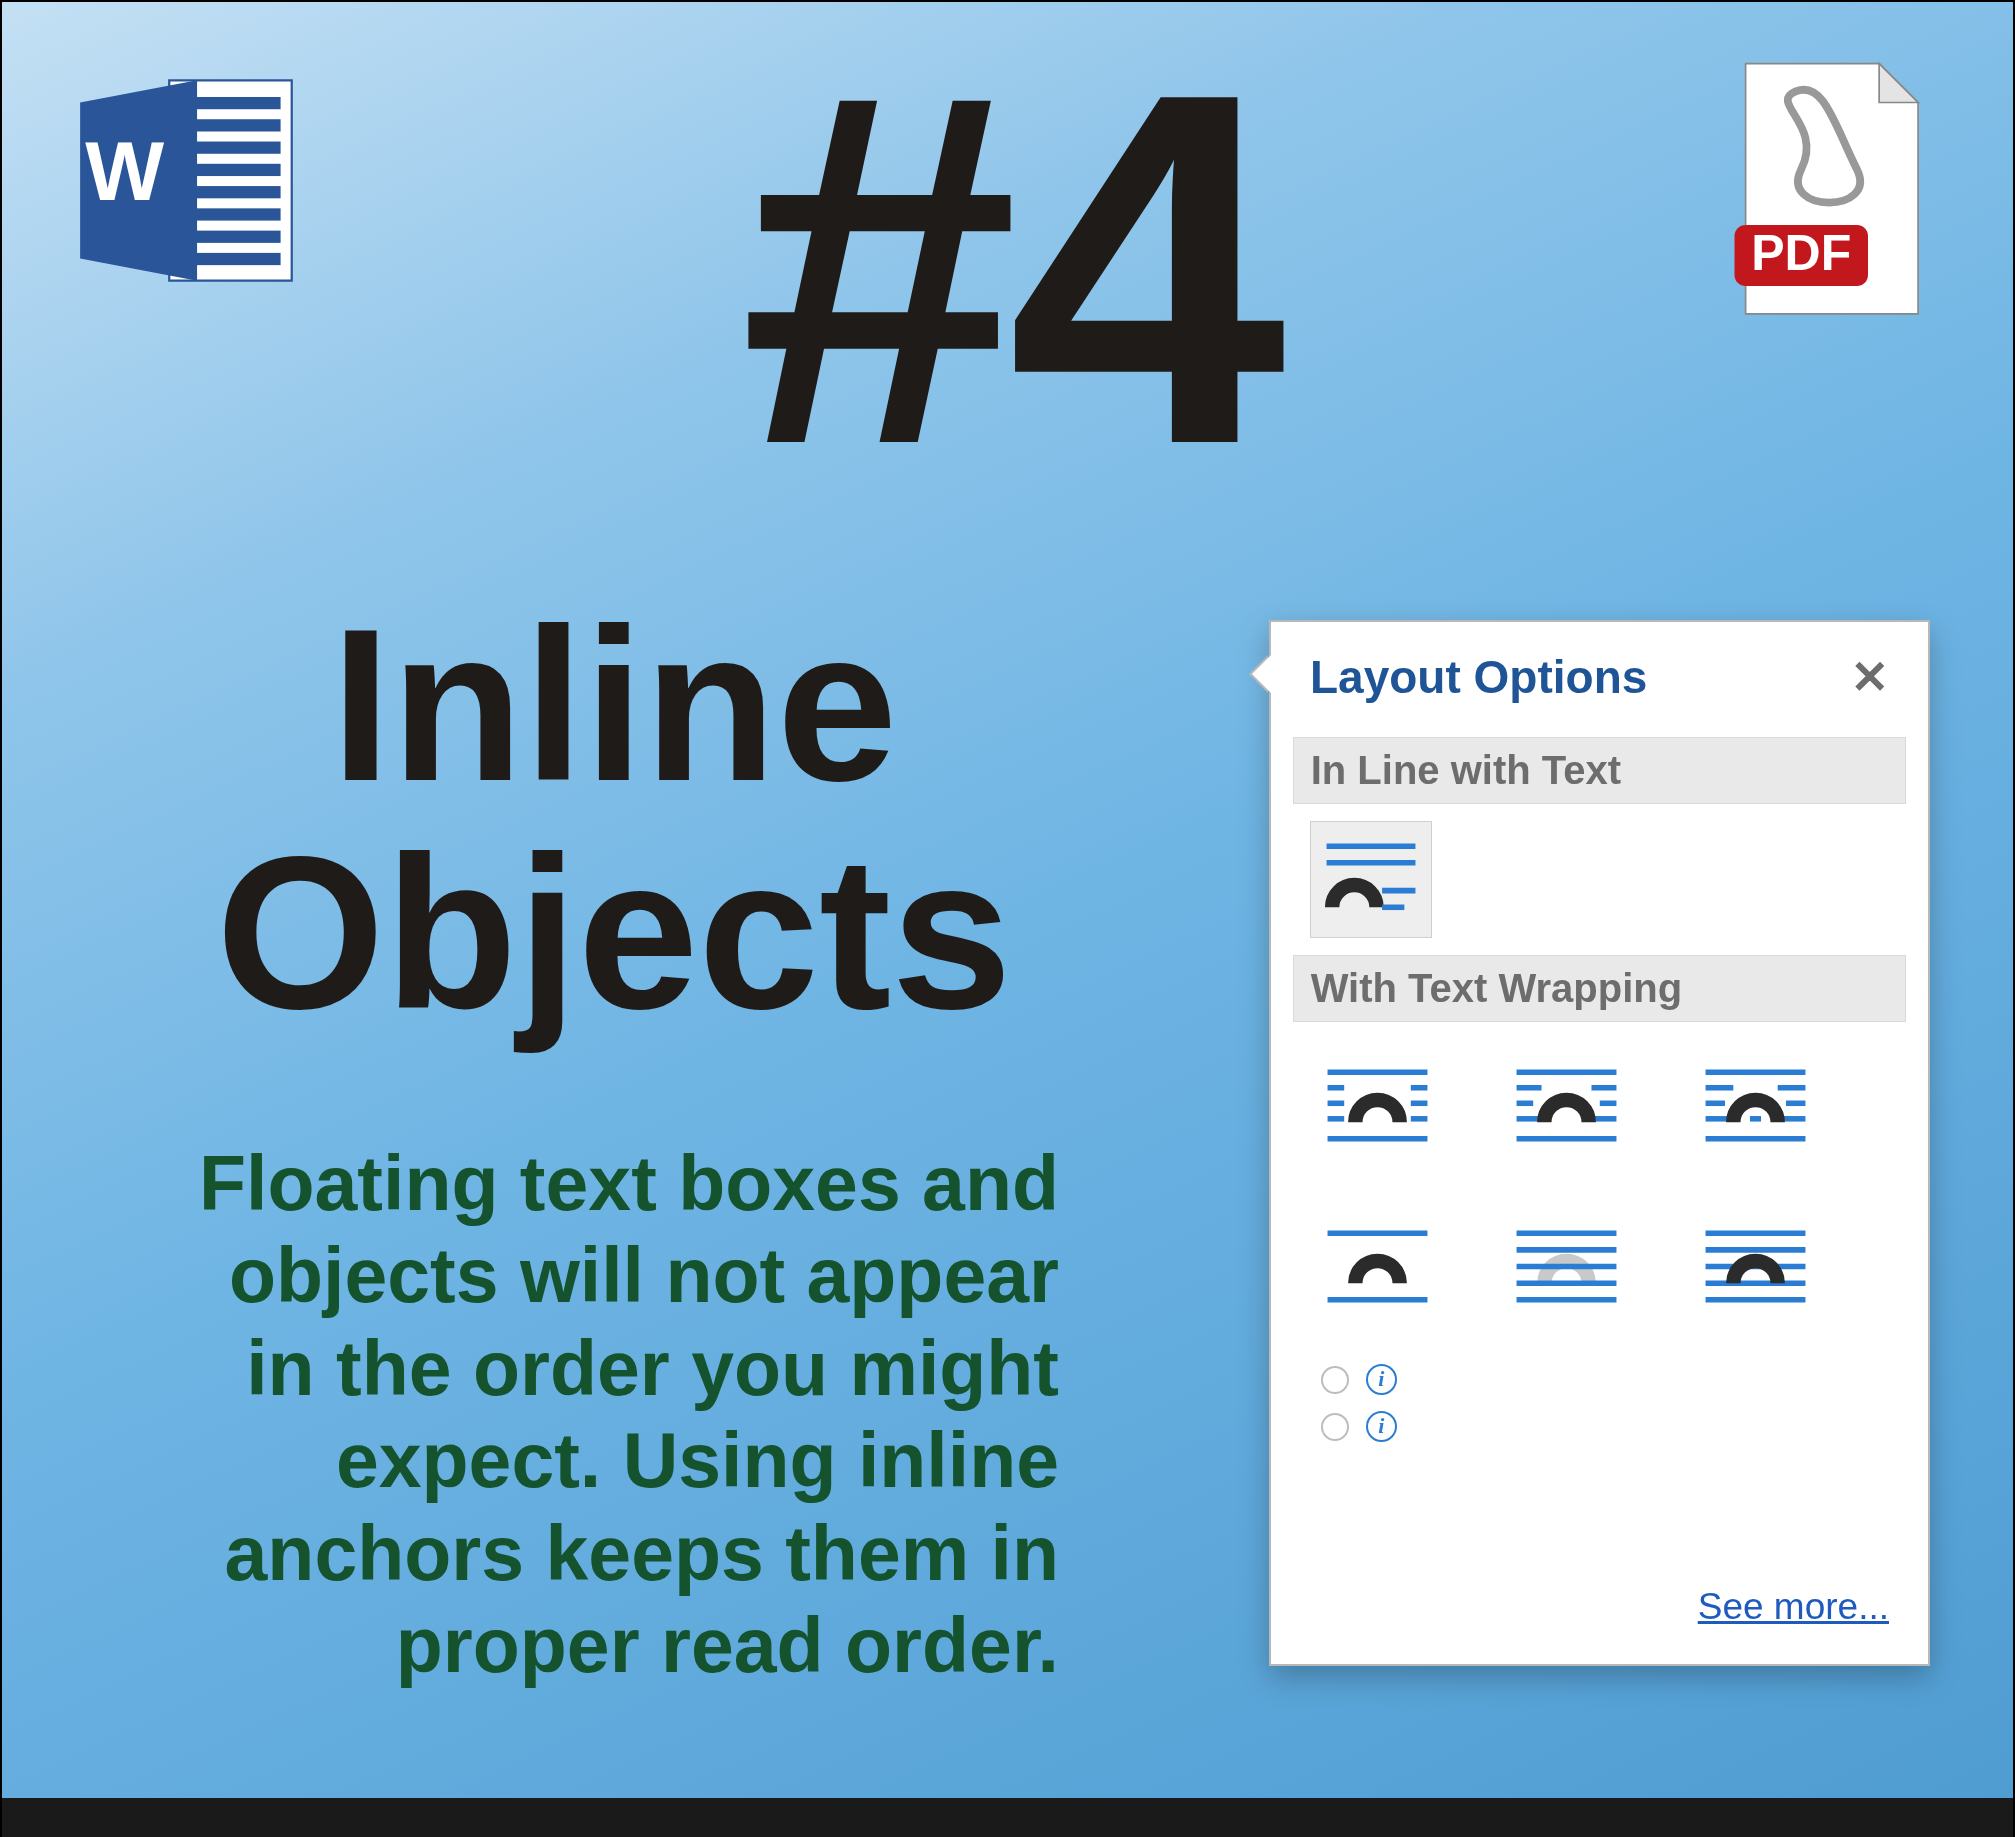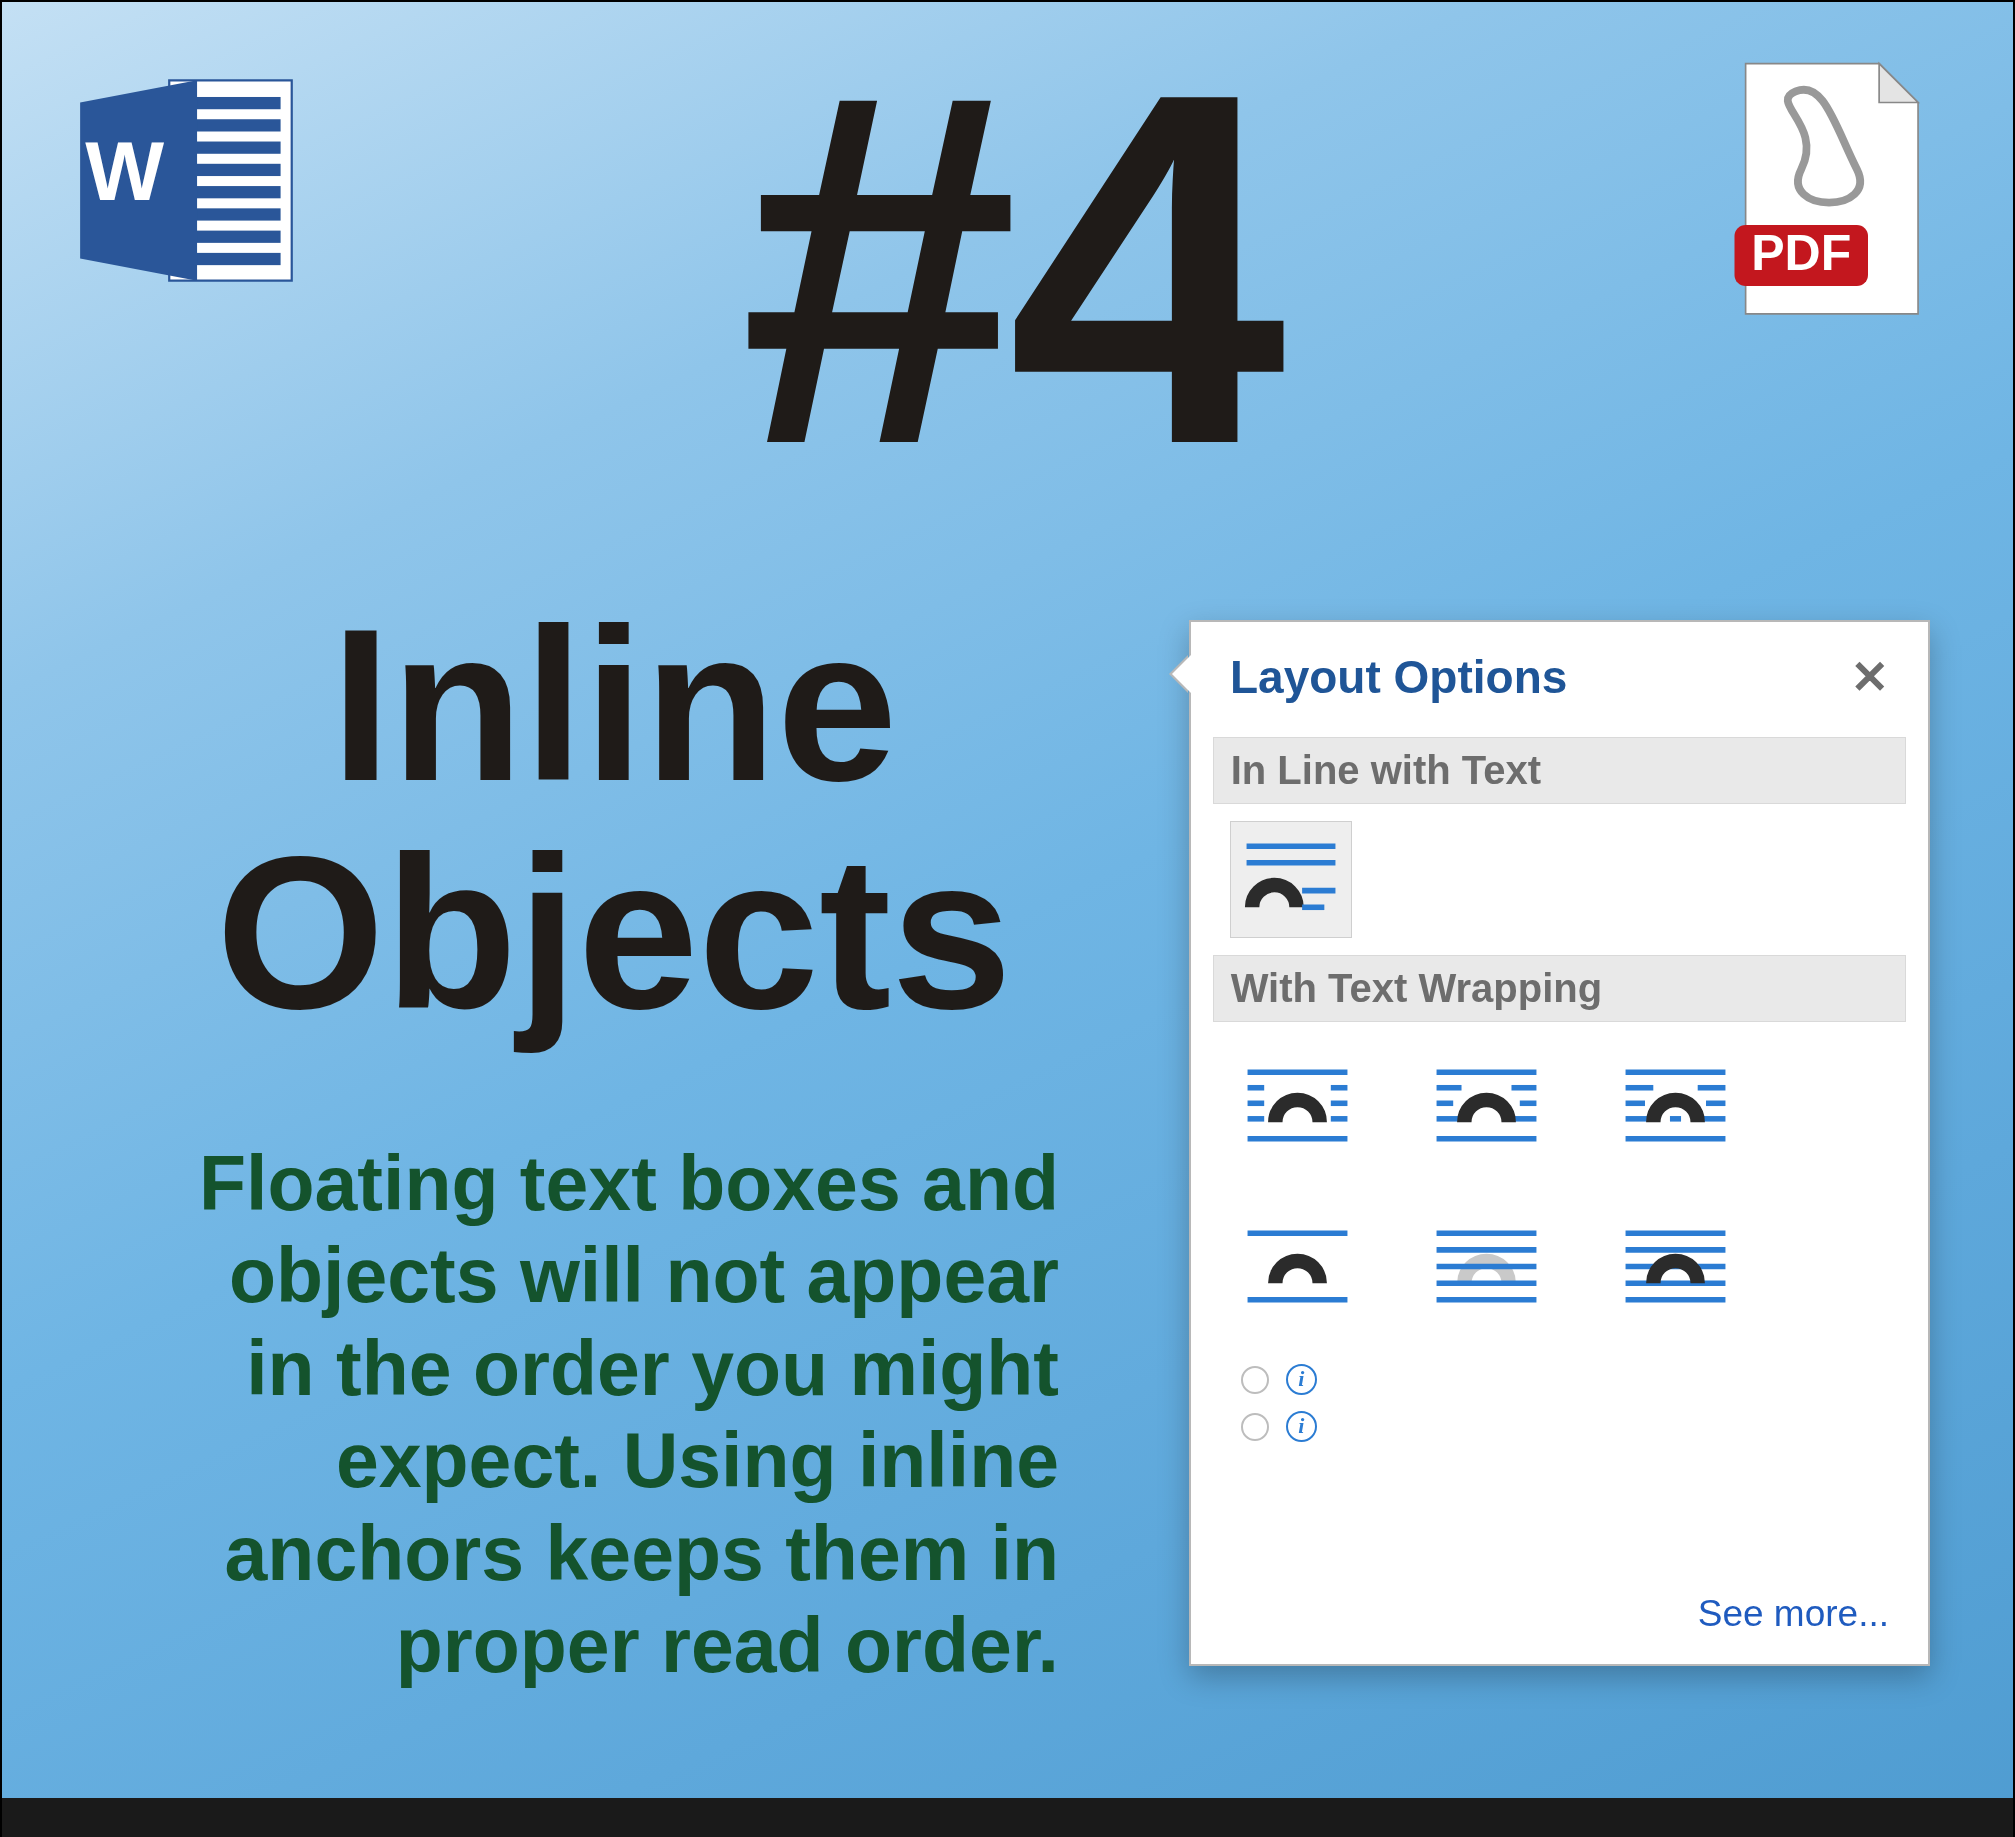--- a/index.html
+++ b/index.html
@@ -54,21 +54,21 @@
     font-weight:700;
     font-size:77px;
     line-height:1.2;
     color:#14532d;
   }
   
   .lo-panel {
     position:absolute;
     top:618px;
     right:83px;
-    width:741px;
+    width:661px;
     height:1046px;
     background:#fff;
     border:2.2px solid #b8b8b8;
     box-shadow: 0 11px 28px rgba(0,0,0,0.25);
     margin-left: 32px;
   }
   .lo-notch {
     position:absolute;
     left:-19px; top:33px;
     width:0; height:0;
@@ -151,23 +151,24 @@
     font-size:22px;
     font-weight:700;
     display:flex; align-items:center; justify-content:center;
     font-style:italic;
     font-family: Georgia, serif;
     margin-top:3.3px;
   }
   .see-more {
     position:absolute;
     right:39px;
-    bottom:29px;
+    bottom:36px;
     color:#1f5bbf;
     font-size:37px;
+    text-decoration: underline;
     cursor:pointer;
   }
   .radios-wrap { margin-top:39px; }
 </style>
 </head>
 <body>
 
 <div class="word-icon">
 <svg width="245" height="223" viewBox="0 0 440 400">
   <g>

